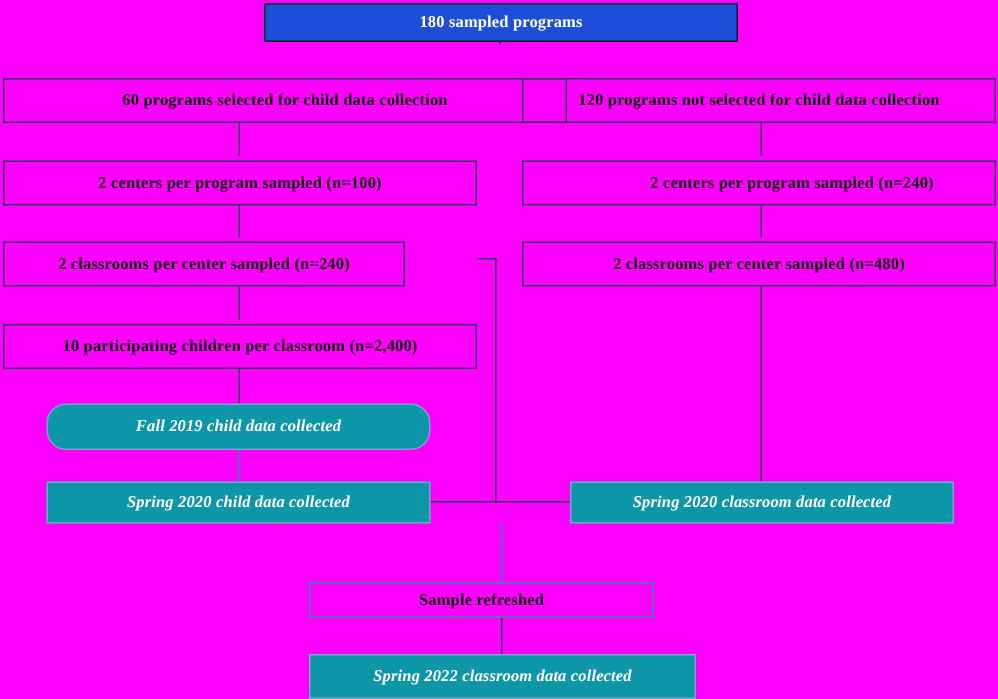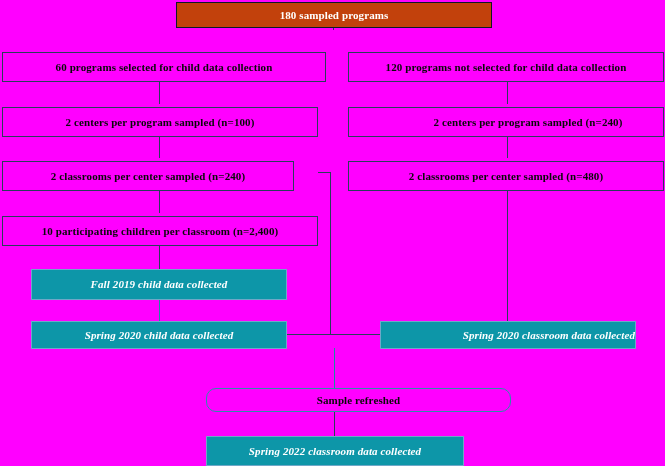--- a/index.html
+++ b/index.html
@@ -27,21 +27,21 @@
     justify-content: center;
     text-align: center;
     font-size: 11px;
     font-weight: bold;
     line-height: 1.15;
     letter-spacing: 0.1px;
     white-space: nowrap;
   }
   
   .box--filled-navy {
-    background: #c2410c;
+    background: #1d4ed8;
     border: 1px solid #101828;
     color: #FFFFFF;
   }
   
   .box--outline-navy {
     background: transparent;
     border: 1px solid #2B3D5B;
     color: #0A0A0A;
   }
   
@@ -89,61 +89,61 @@
   <div class="conn" style="left:287px; top:334px; width:44px; height:1px;"></div>
 
   <div class="conn conn--teal" style="left:334px; top:348px; width:1px; height:40px;"></div>
 
   <div class="conn" style="left:334px; top:412px; width:1px; height:24px;"></div>
 
   <div class="box box--filled-navy" style="left:176px; top:2px; width:316px; height:26px;">
     <span>180 sampled programs</span>
   </div>
 
-  <div class="box box--outline-navy" style="left:2px; top:52px; width:324px; height:30px;">
+  <div class="box box--outline-navy" style="left:2px; top:52px; width:376px; height:30px;">
     <span>60 programs selected for child data collection</span>
   </div>
 
   <div class="box box--outline-navy" style="left:348px; top:52px; width:316px; height:30px;justify-content:center;">
     <span>120 programs not selected for child data collection</span>
   </div>
 
   <div class="box box--outline-navy" style="left:2px; top:107px; width:316px; height:30px;">
     <span>2 centers per program sampled (n=100)</span>
   </div>
 
   <div class="box box--outline-navy" style="left:348px; top:107px; width:316px; height:30px;padding-left:44px;">
     <span>2 centers per program sampled (n=240)</span>
   </div>
 
-  <div class="box box--outline-navy" style="left:2px; top:161px; width:292px; height:30px;">
+  <div class="box box--outline-navy" style="left:2px; top:161px; width:268px; height:30px;">
     <span>2 classrooms per center sampled (n=240)</span>
   </div>
 
   <div class="box box--outline-navy" style="left:348px; top:161px; width:316px; height:30px;">
     <span>2 classrooms per center sampled (n=480)</span>
   </div>
 
   <div class="box box--outline-navy" style="left:2px; top:216px; width:316px; height:30px;">
     <span>10 participating children per classroom (n=2,400)</span>
   </div>
 
-  <div class="box box--filled-teal" style="left:31px; top:269px; width:256px; height:31px;">
+  <div class="box box--filled-teal" style="left:31px; top:269px; width:256px; height:31px;border-radius:13px;">
     <span>Fall 2019 child data collected</span>
   </div>
 
   <div class="box box--filled-teal" style="left:31px; top:321px; width:256px; height:28px;">
     <span>Spring 2020 child data collected</span>
   </div>
 
-  <div class="box box--filled-teal" style="left:380px; top:321px; width:256px; height:28px;justify-content:flex-end;">
+  <div class="box box--filled-teal" style="left:380px; top:321px; width:256px; height:28px;">
     <span>Spring 2020 classroom data collected</span>
   </div>
 
-  <div class="box box--outline-teal" style="left:206px; top:388px; width:305px; height:24px;border-radius:10px;">
+  <div class="box box--outline-teal" style="left:206px; top:388px; width:230px; height:24px;">
     <span>Sample refreshed</span>
   </div>
 
   <div class="box box--filled-teal" style="left:206px; top:436px; width:258px; height:30px;">
     <span>Spring 2022 classroom data collected</span>
   </div>
 
 </div>
 
 </body></html>

